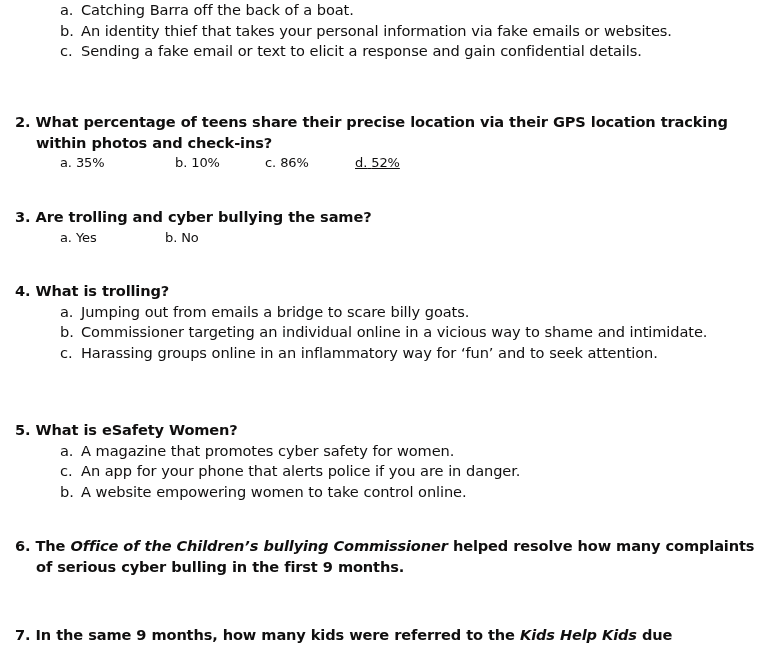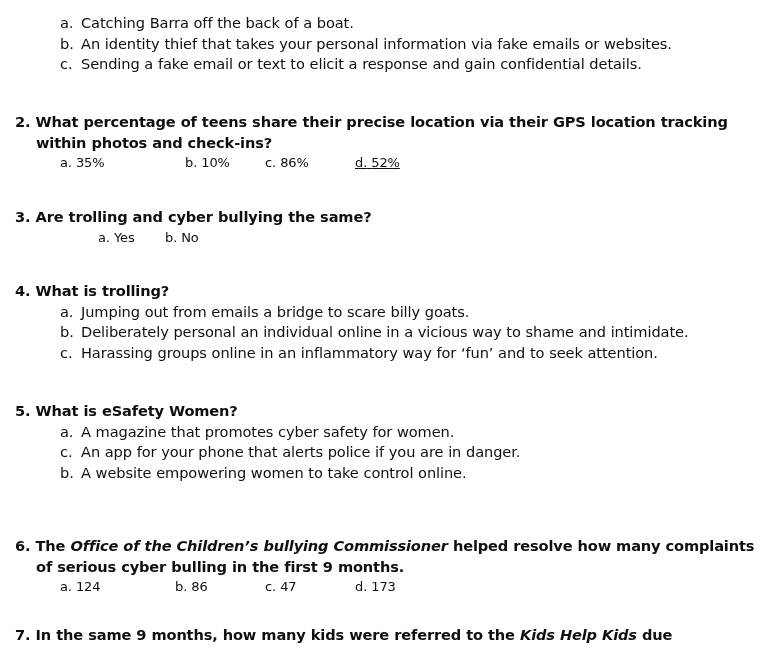--- a/index.html
+++ b/index.html
@@ -92,77 +92,77 @@
   
   .clip-row {
     overflow: hidden;
   }
 </style>
 </head>
 <body>
 
 <div class="page">
 
-  <div class="qblock" style="top:13px;">
+  <div class="qblock" style="top:0px;">
     <div class="opts-block">
       <div class="opt">
         <span class="oltr">a.</span><span class="otext">Catching Barra off the back of a boat.</span>
       </div>
       <div class="opt">
         <span class="oltr">b.</span><span class="otext">An identity thief that takes your personal information via fake emails or websites.</span>
       </div>
       <div class="opt">
         <span class="oltr">c.</span><span class="otext">Sending a fake email or text to elicit a response and gain confidential details.</span>
       </div>
     </div>
   </div>
 
   <div class="qblock" style="top:112px;">
     <div class="qline">
       <span class="qnum">2.</span>
       <span class="qtitle">What percentage of teens share their precise location via their GPS location tracking within photos and check-ins?</span>
     </div>
     <div class="opts-inline">
       <span class="iopt" style="left:60px;"><span>a.</span> <span>35%</span></span>
-      <span class="iopt" style="left:185px;"><span>b.</span> <span>10%</span></span>
+      <span class="iopt" style="left:175px;"><span>b.</span> <span>10%</span></span>
       <span class="iopt" style="left:265px;"><span>c.</span> <span>86%</span></span>
       <span class="iopt" style="left:355px;text-decoration:underline;"><span>d.</span> <span>52%</span></span>
     </div>
   </div>
 
   <div class="qblock" style="top:207px;">
     <div class="qline">
       <span class="qnum">3.</span>
       <span class="qtitle">Are trolling and cyber bullying the same?</span>
     </div>
     <div class="opts-inline">
-      <span class="iopt" style="left:60px;margin-left:38px;"><span>a.</span> <span>Yes</span></span>
+      <span class="iopt" style="left:60px;"><span>a.</span> <span>Yes</span></span>
       <span class="iopt" style="left:165px;text-align:right;"><span>b.</span> <span>No</span></span>
     </div>
   </div>
 
   <div class="qblock" style="top:281px;">
     <div class="qline">
       <span class="qnum">4.</span>
       <span class="qtitle">What is trolling?</span>
     </div>
     <div class="opts-block">
       <div class="opt">
         <span class="oltr">a.</span><span class="otext">Jumping out from emails a bridge to scare billy goats.</span>
       </div>
       <div class="opt">
-        <span class="oltr">b.</span><span class="otext">Deliberately personal an individual online in a vicious way to shame and intimidate.</span>
+        <span class="oltr">b.</span><span class="otext">Commissioner targeting an individual online in a vicious way to shame and intimidate.</span>
       </div>
       <div class="opt">
         <span class="oltr">c.</span><span class="otext">Harassing groups online in an inflammatory way for ‘fun’ and to seek attention.</span>
       </div>
     </div>
   </div>
 
-  <div class="qblock" style="top:401px;">
+  <div class="qblock" style="top:420px;">
     <div class="qline">
       <span class="qnum">5.</span>
       <span class="qtitle">What is eSafety Women?</span>
     </div>
     <div class="opts-block">
       <div class="opt">
         <span class="oltr">a.</span><span class="otext">A magazine that promotes cyber safety for women.</span>
       </div>
       <div class="opt">
         <span class="oltr">c.</span><span class="otext">An app for your phone that alerts police if you are in danger.</span>
@@ -171,26 +171,20 @@
         <span class="oltr">b.</span><span class="otext">A website empowering women to take control online.</span>
       </div>
     </div>
   </div>
 
   <div class="qblock" style="top:536px;">
     <div class="qline">
       <span class="qnum">6.</span>
       <span class="qtitle"><span>The </span><em>Office of the Children’s bullying Commissioner</em><span> helped resolve how many complaints of serious cyber bulling in the first 9 months.</span></span>
     </div>
-    <div class="opts-inline">
-      <span class="iopt" style="left:60px;"><span>a.</span> <span>124</span></span>
-      <span class="iopt" style="left:175px;"><span>b.</span> <span>86</span></span>
-      <span class="iopt" style="left:265px;"><span>c.</span> <span>47</span></span>
-      <span class="iopt" style="left:355px;"><span>d.</span> <span>173</span></span>
-    </div>
   </div>
 
   <div class="qblock clip-row" style="top:625px; height:35px;">
     <div class="qline">
       <span class="qnum">7.</span>
       <span class="qtitle"><span>In the same 9 months, how many kids were referred to the </span><em>Kids Help Kids</em><span> due</span></span>
     </div>
   </div>
 
 </div>

